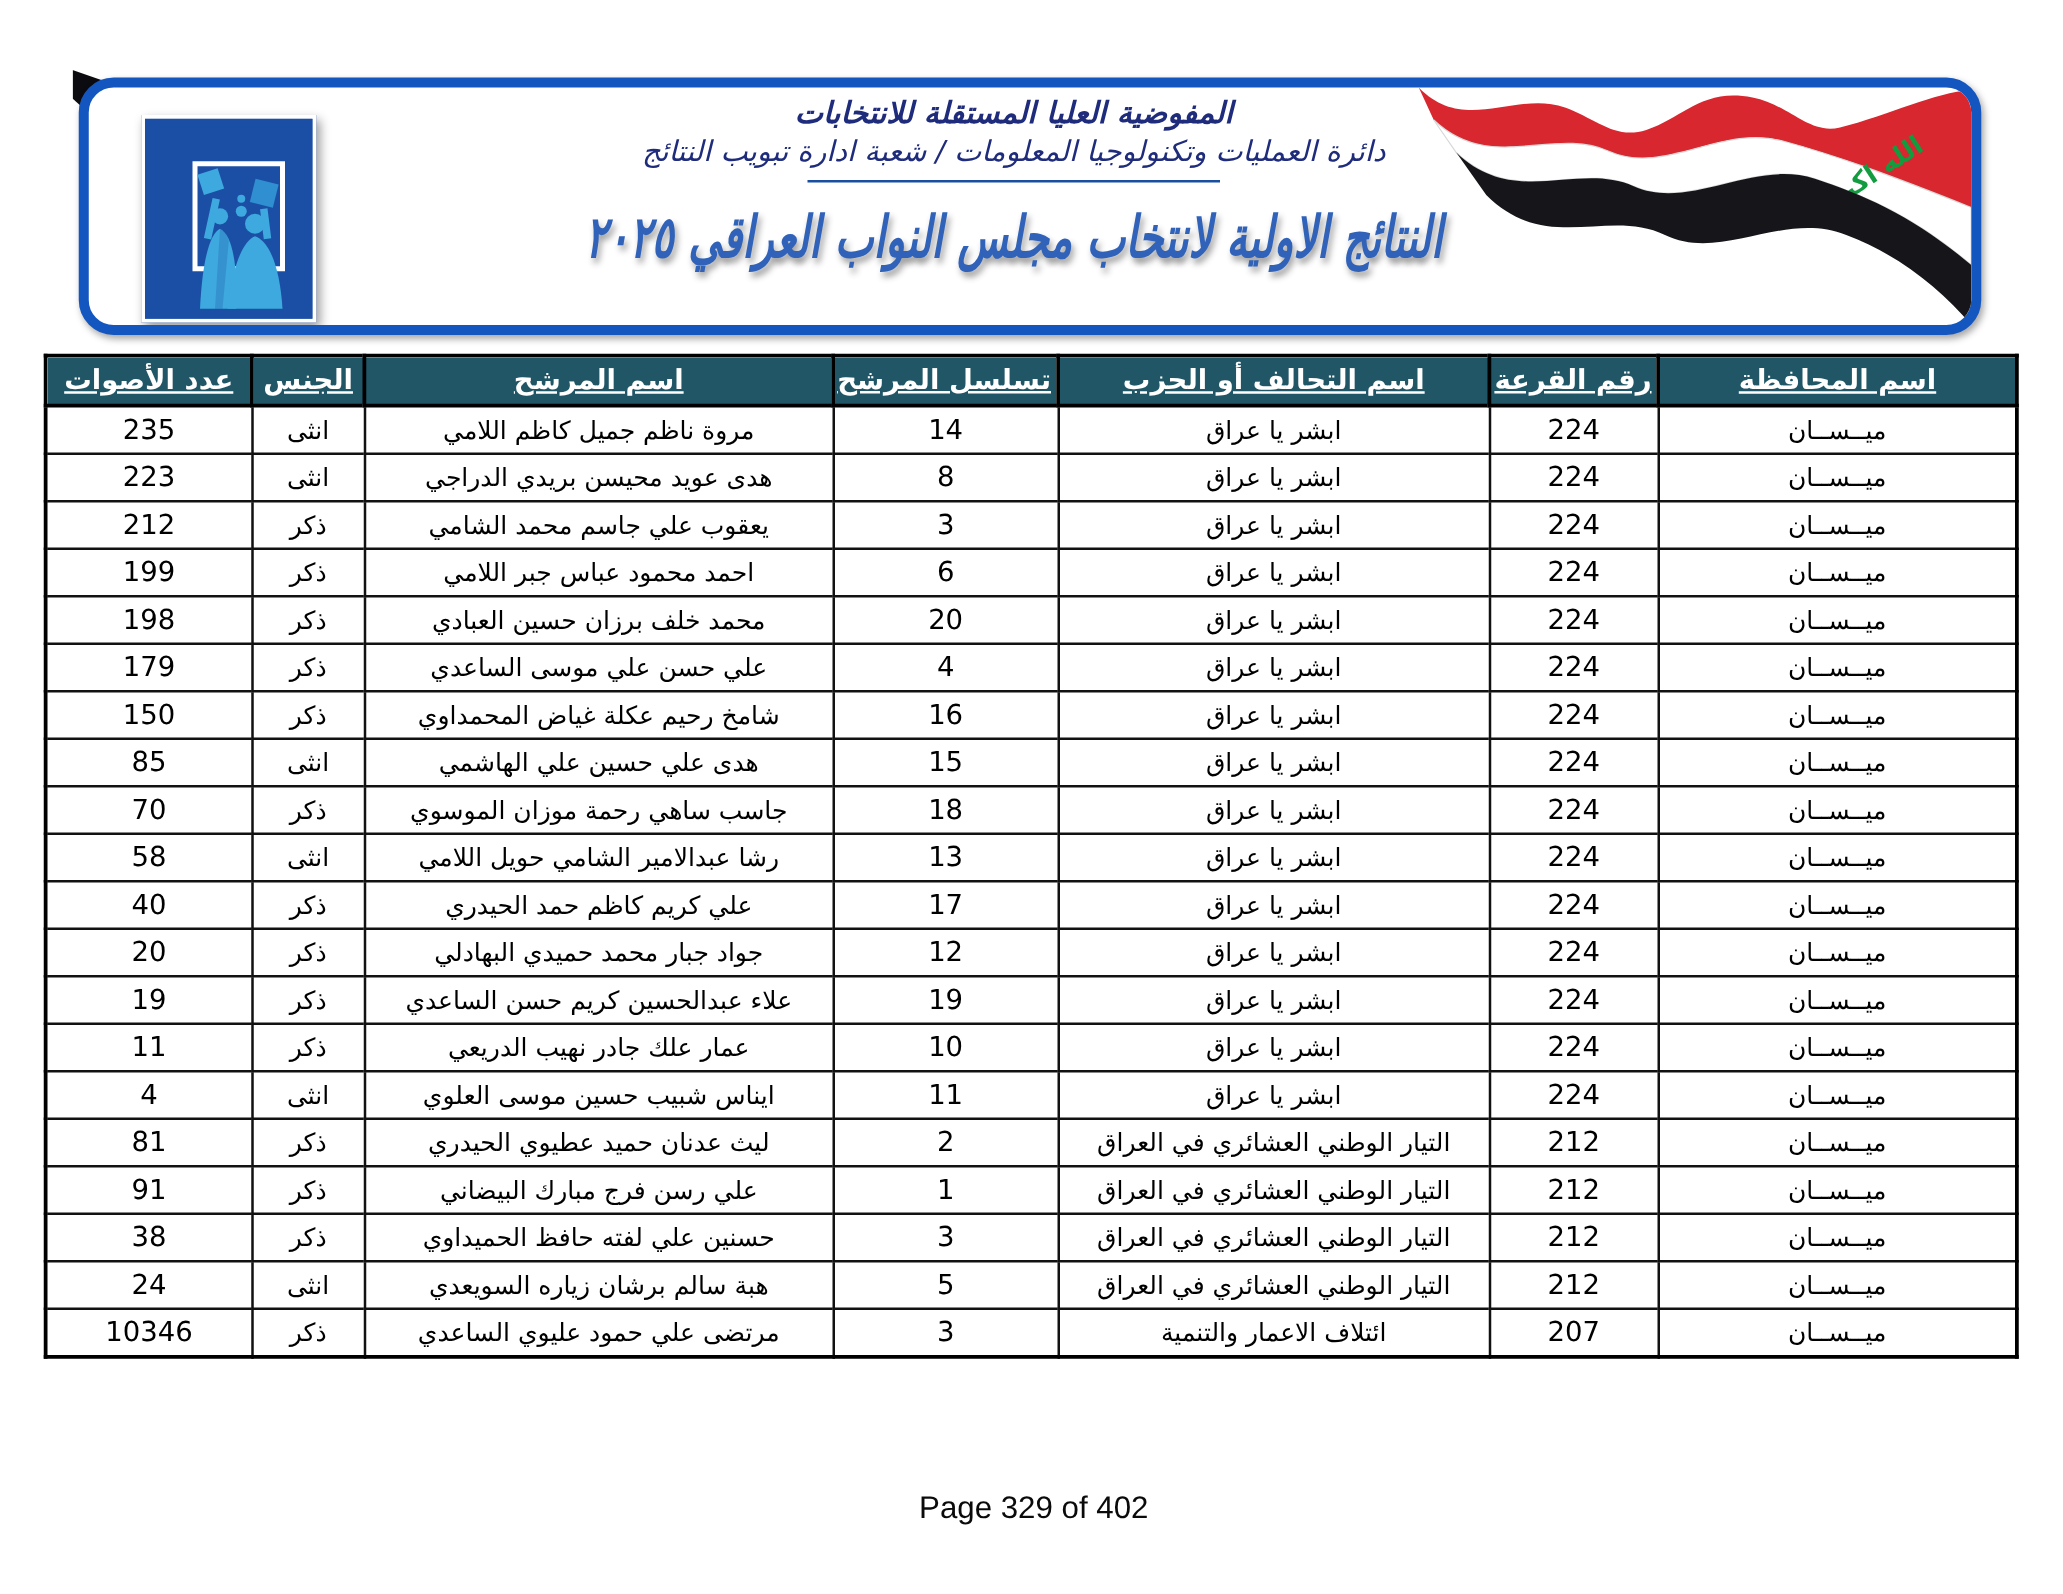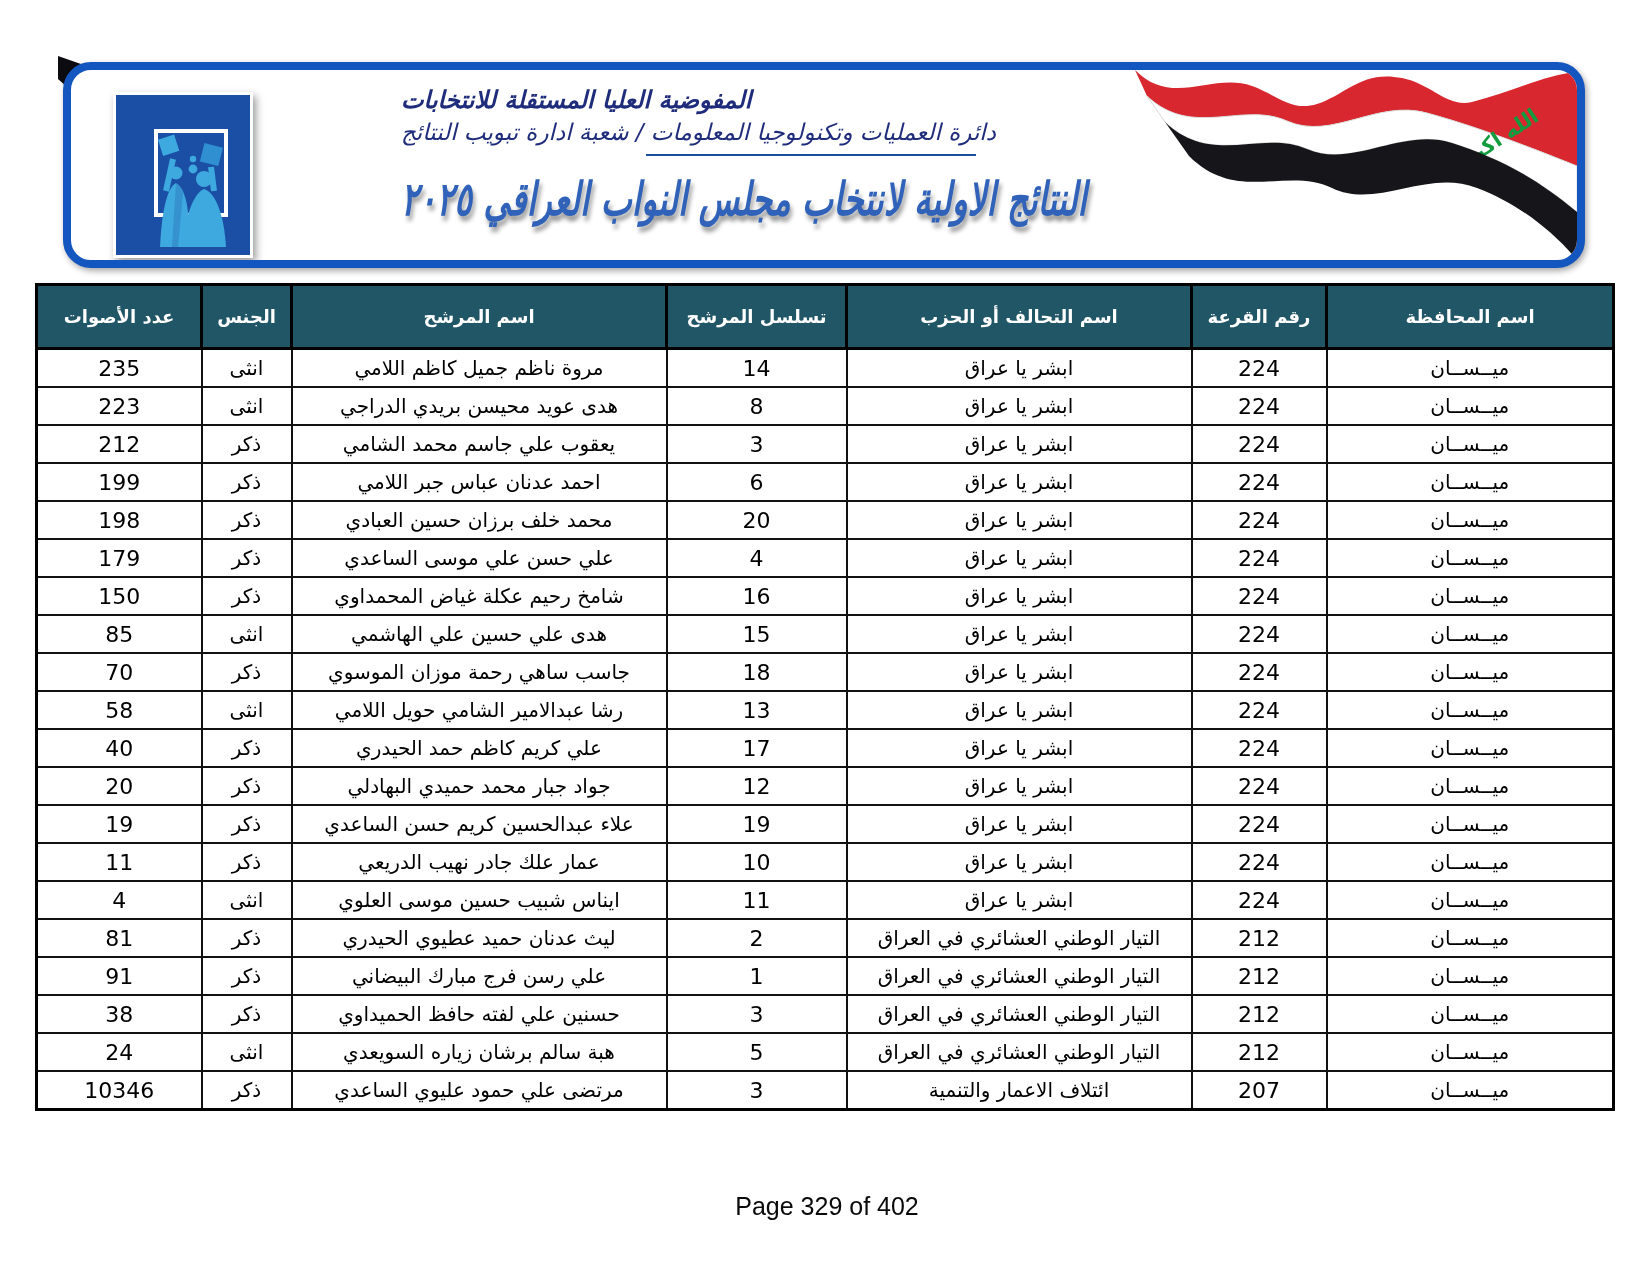--- a/index.html
+++ b/index.html
@@ -15,40 +15,40 @@
   .header-box{
     position:absolute;left:63px;top:62px;width:1506px;height:190px;
     background:#ffffff;border:8px solid #1456c0;border-radius:28px;
     z-index:1;overflow:hidden;box-shadow:2px 3px 6px rgba(0,0,0,.35);
   }
   .logo{
     position:absolute;left:42px;top:22px;width:134px;height:160px;
     border:3px solid #fff;box-shadow:3px 4px 8px rgba(0,0,0,.4);background:#1b4fa5;
   }
   .header-center{
-    position:absolute;left:330px;top:14px;width:820px;text-align:left;z-index:2;
+    position:absolute;left:330px;top:4px;width:820px;text-align:center;z-index:2;
   }
   .org-line1{font-size:24px;font-weight:bold;color:#1f2c7b;font-style:italic;line-height:32px;white-space:nowrap;}
   .org-line2{font-size:23px;font-weight:normal;color:#1f2c7b;font-style:italic;line-height:32px;white-space:nowrap;}
   .org-divider{width:330px;height:2px;background:#1a4fa0;margin:6px auto 2px auto;}
   .main-title{
     font-size:33px;font-weight:bold;color:#2f62b8;white-space:nowrap;margin-top:16px;
     transform:scale(1,1.4);transform-origin:center top;
     text-shadow:2px 3px 4px rgba(40,40,40,.45);font-style:italic;
   }
   .flag-svg{position:absolute;right:0;top:0;height:190px;width:460px;z-index:1;}
   
   .results-table{
     position:absolute;left:35px;top:283px;width:1577px;
     border-collapse:collapse;table-layout:fixed;direction:rtl;
     font-family:"DejaVu Sans",sans-serif;
   }
   .results-table th{
-    background:#205666;color:#ffffff;font-weight:bold;font-size:18px;
-    height:37px;border:3px solid #000;padding:12px 4px;white-space:nowrap;overflow:hidden;
+    background:#205666;color:#ffffff;font-weight:bold;font-size:22px;
+    height:37px;border:3px solid #000;padding:0 4px;white-space:nowrap;overflow:hidden;text-decoration:underline;
   }
   .results-table td{
     background:#ffffff;color:#000;font-size:20px;height:36px;text-align:center;
     border:2px solid #111;padding:0 4px;white-space:nowrap;overflow:hidden;
   }
   .results-table{border:3px solid #000;}
   
   .col-governorate{width:287px;}
   .col-lottery{width:135px;}
   .col-party{width:345px;}
@@ -169,21 +169,21 @@
         <td class="c-seq">3</td>
         <td class="c-name">يعقوب علي جاسم محمد الشامي</td>
         <td class="c-gender">ذكر</td>
         <td class="c-votes">212</td>
       </tr>
       <tr>
         <td class="c-governorate">ميــســان</td>
         <td class="c-lottery">224</td>
         <td class="c-party">ابشر يا عراق</td>
         <td class="c-seq">6</td>
-        <td class="c-name">احمد عدنان عباس جبر اللامي</td>
+        <td class="c-name">احمد محمود عباس جبر اللامي</td>
         <td class="c-gender">ذكر</td>
         <td class="c-votes">199</td>
       </tr>
       <tr>
         <td class="c-governorate">ميــســان</td>
         <td class="c-lottery">224</td>
         <td class="c-party">ابشر يا عراق</td>
         <td class="c-seq">20</td>
         <td class="c-name">محمد خلف برزان حسين العبادي</td>
         <td class="c-gender">ذكر</td>

